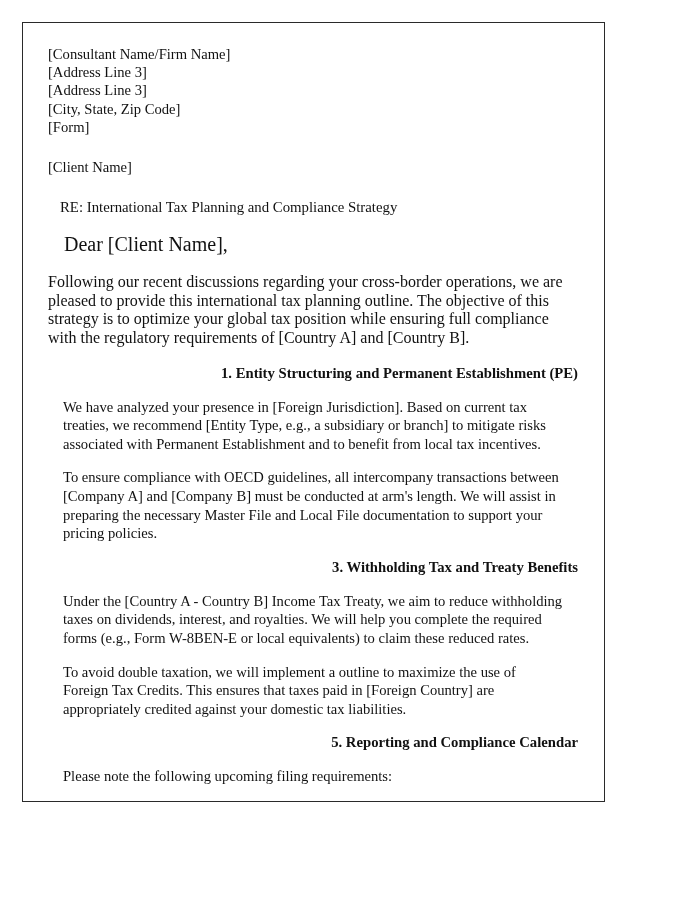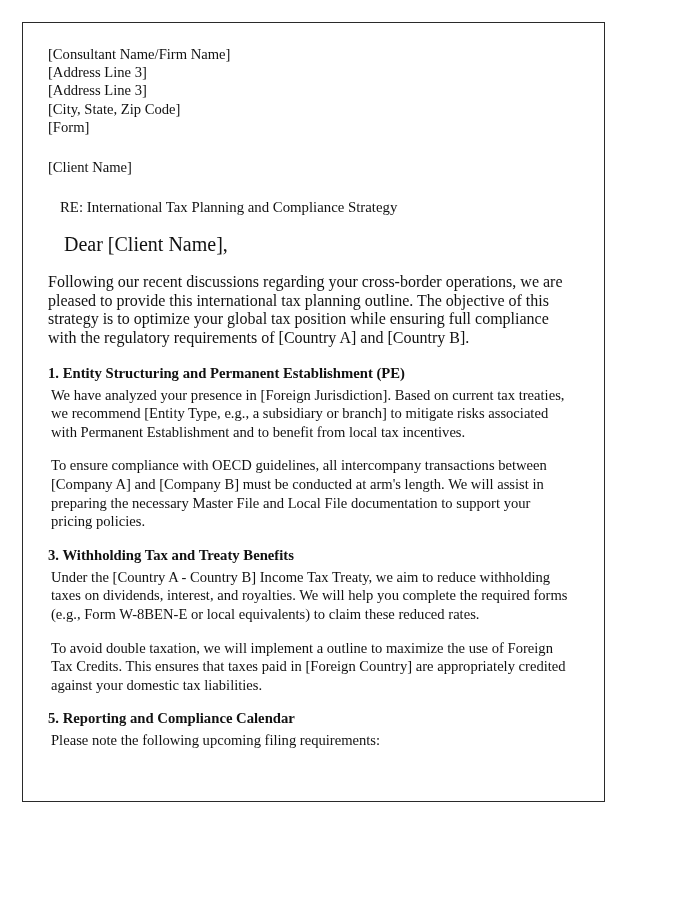--- a/index.html
+++ b/index.html
@@ -55,25 +55,26 @@
     text-align: left;
   }
   .section {
     margin: 0 0 15px 0;
   }
   .section-heading {
     font-size: 14.7px;
     font-weight: bold;
     line-height: 19px;
     margin: 0 0 1px 0;
+    text-align: right;
   }
   .section-body {
     font-size: 14.6px;
     line-height: 18.6px;
-    margin: 3px;
+    margin: 15px;
   }
 </style>
 </head>
 <body>
 
 <div class="page-frame">
   <div class="page-body">
 
     <div class="addr-block">
       <div class="addr-line">[Consultant Name/Firm Name]</div>

